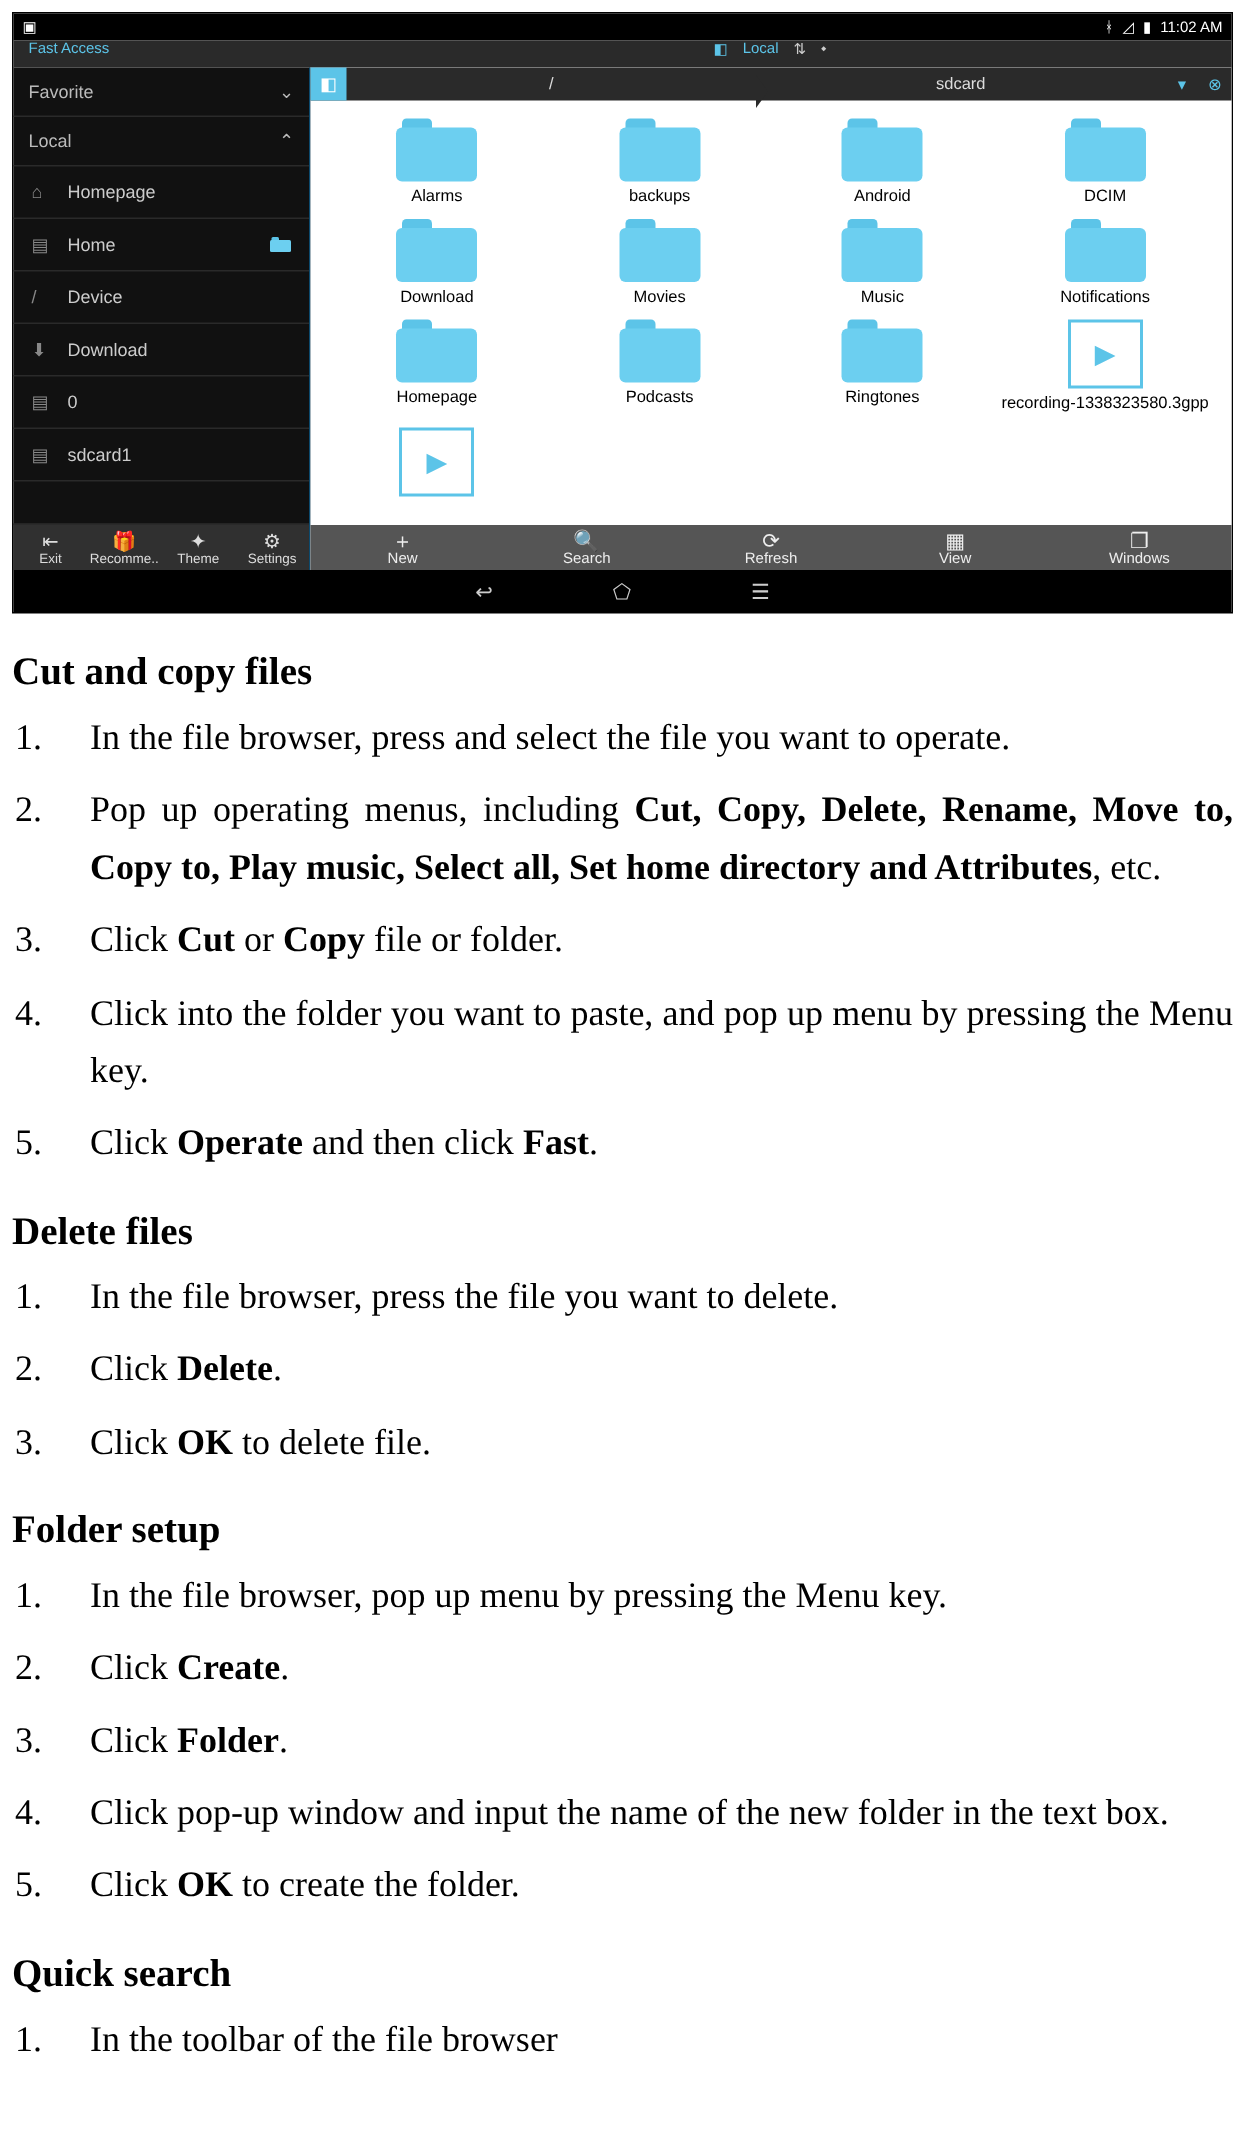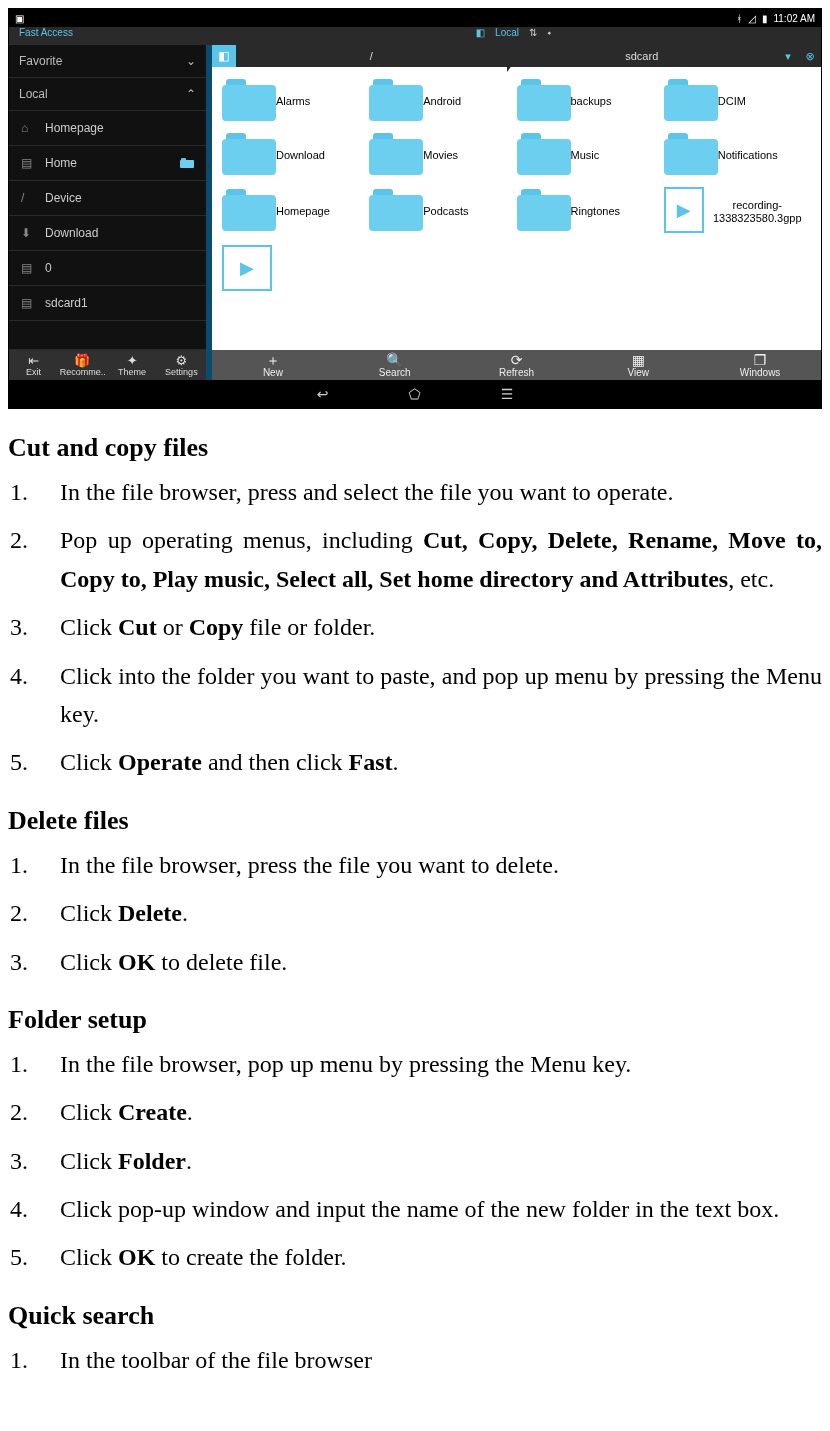--- a/index.html
+++ b/index.html
@@ -47,21 +47,21 @@
     display: flex;
     height: 335px;
   }
   .sidebar {
     width: 197px;
     background: #111;
     color: #ddd;
     display:flex;
     flex-direction:column;
     font-size: 12px;
-    border-right:6px solid #0c4a6e;
+    border-right:1px solid #0c4a6e;
   }
   .sb-sec {
     padding: 9px 10px;
     border-bottom: 1px solid #2a2a2a;
     display:flex; justify-content:space-between; align-items:center;
     color:#bbb;
     font-size:12px;
   }
   .sb-item {
     padding: 10px 12px;
@@ -128,21 +128,21 @@
   }
   .grid {
     flex:1;
     display:grid;
     grid-template-columns: repeat(4, 1fr);
     padding: 10px 10px 0 10px;
     gap:4px 0;
     align-content:start;
   }
   .item {
-    display:flex; flex-direction:row; align-items:center;
+    display:flex; flex-direction:column; align-items:center;
     font-size:11px;
     cursor:pointer;
     padding:2px 0;
   }
   .folder {
     width:54px; height:42px; position:relative; margin-bottom:4px;
   }
   .folder:before{
     content:""; position:absolute; top:0; left:4px; width:20px; height:10px;
     background:#5cc4e8; border-radius:3px 3px 0 0;
@@ -311,25 +311,25 @@
           <div class="pb-close">⊗</div>
         </div>
 
         <div class="grid">
           <div class="item">
               <div class="folder"></div>
               <div class="item-label">Alarms</div>
             </div>
           <div class="item">
               <div class="folder"></div>
+              <div class="item-label">backups</div>
+            </div>
+          <div class="item">
+              <div class="folder"></div>
               <div class="item-label">Android</div>
-            </div>
-          <div class="item">
-              <div class="folder"></div>
-              <div class="item-label">backups</div>
             </div>
           <div class="item">
               <div class="folder"></div>
               <div class="item-label">DCIM</div>
             </div>
           <div class="item">
               <div class="folder"></div>
               <div class="item-label">Download</div>
             </div>
           <div class="item">

